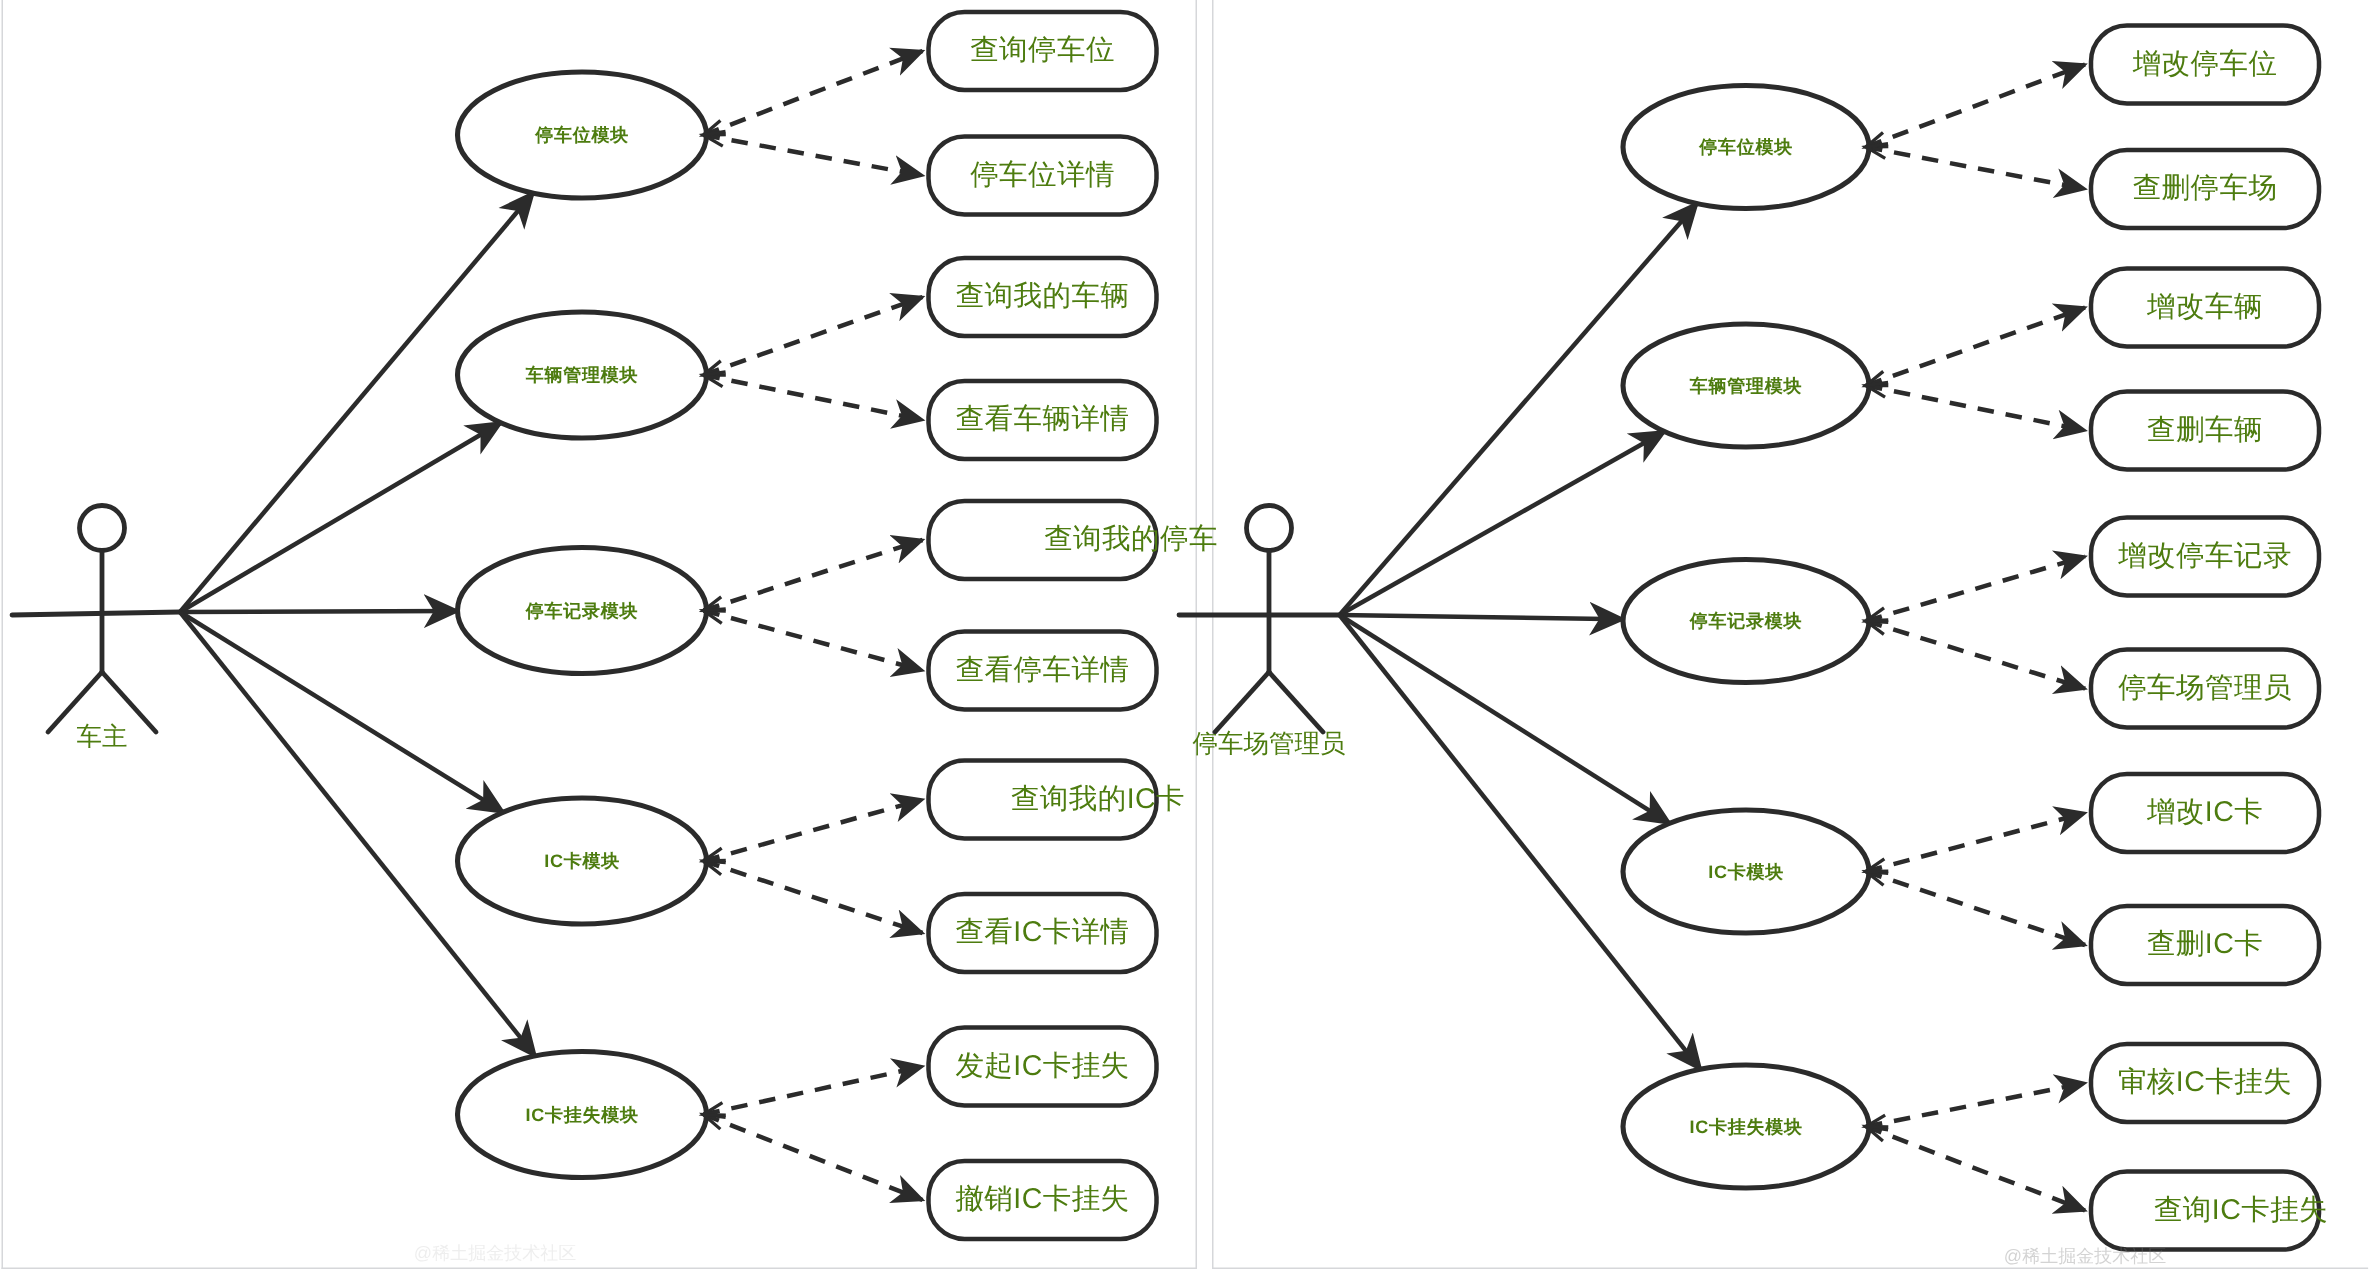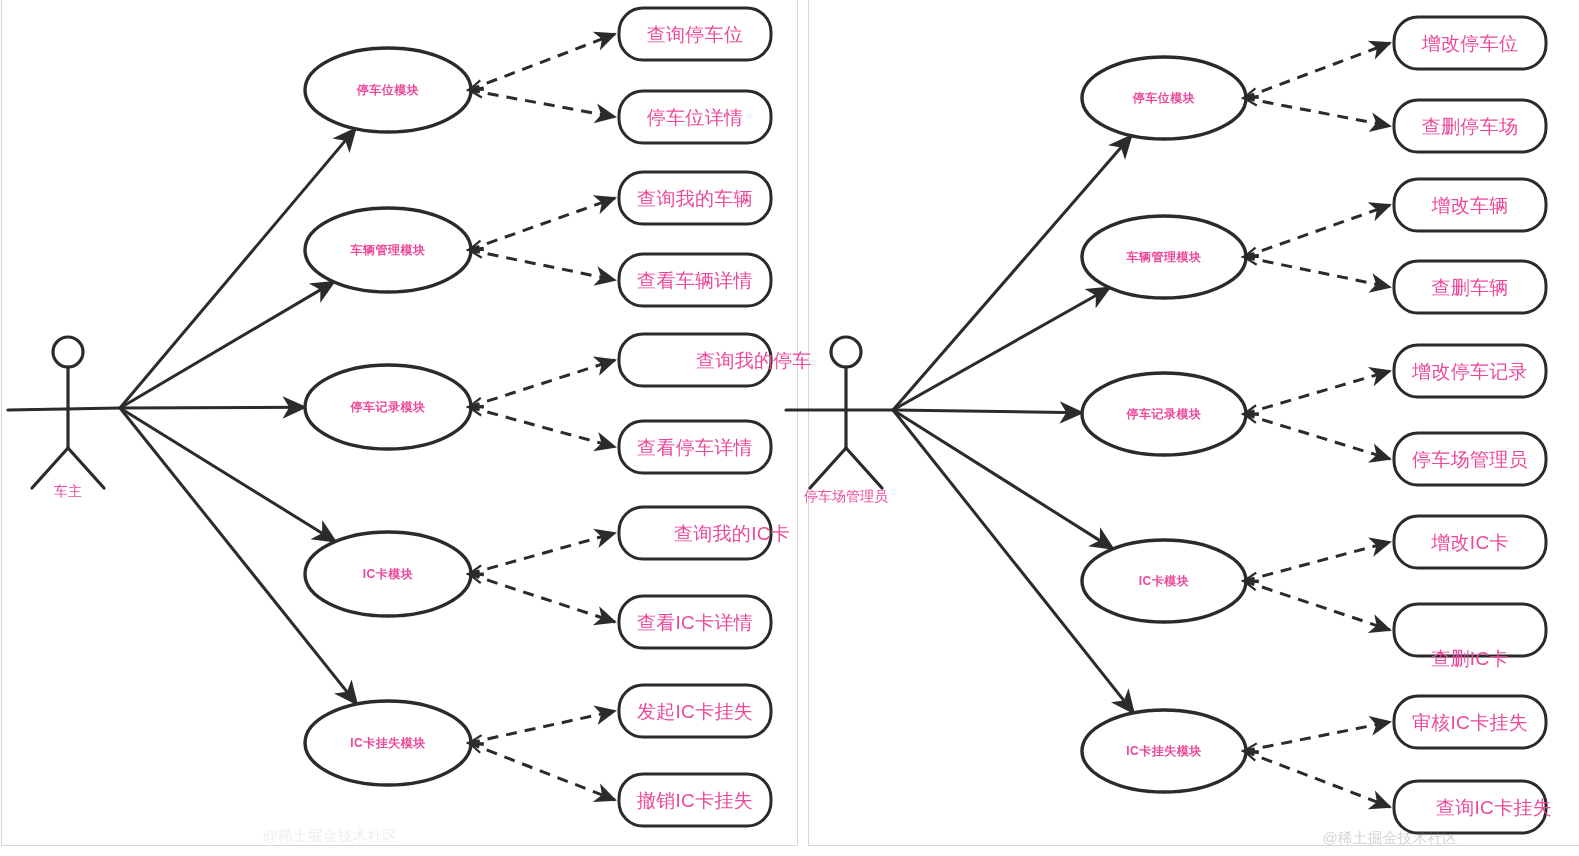--- a/index.html
+++ b/index.html
@@ -30,33 +30,33 @@
   svg.layer {
     position: absolute;
     left: 0; top: 0;
     width: 1579px; height: 856px;
     overflow: visible;
   }
 
   
   .lbl {
     position: absolute;
-    color: #ec4899;
+    color: #4d7c0f;
     white-space: nowrap;
     line-height: 1;
     transform: translate(-50%, -50%);
     user-select: none;
   }
   .lbl-ellipse { font-size: 12px; font-weight: 700; letter-spacing: .5px; }
   .lbl-box     { font-size: 19px; font-weight: 400; letter-spacing: .3px; }
-  .lbl-actor   { font-size: 14px; font-weight: 400; }
+  .lbl-actor   { font-size: 17px; font-weight: 400; }
 
   .watermark {
     position: absolute;
-    font-size: 15px;
+    font-size: 12px;
     color: rgba(120,120,120,0.33);
     white-space: nowrap;
     transform: translate(-50%, -50%);
     user-select: none;
   }
   .watermark.faint { color: rgba(150,150,150,0.16); }
 </style>
 </head>
 <body>
 
@@ -198,21 +198,21 @@
       <div class="lbl lbl-box" style="left: 1470px; top: 43px;">增改停车位</div>
       <div class="lbl lbl-box" style="left: 1470px; top: 126px;">查删停车场</div>
       <div class="lbl lbl-ellipse" style="left: 1164px; top: 257px;">车辆管理模块</div>
       <div class="lbl lbl-box" style="left: 1470px; top: 205px;">增改车辆</div>
       <div class="lbl lbl-box" style="left: 1470px; top: 287px;">查删车辆</div>
       <div class="lbl lbl-ellipse" style="left: 1164px; top: 414px;">停车记录模块</div>
       <div class="lbl lbl-box" style="left: 1470px; top: 371px;">增改停车记录</div>
       <div class="lbl lbl-box" style="left: 1470px; top: 459px;">停车场管理员</div>
       <div class="lbl lbl-ellipse" style="left: 1164px; top: 581px;">IC卡模块</div>
       <div class="lbl lbl-box" style="left: 1470px; top: 542px;">增改IC卡</div>
-      <div class="lbl lbl-box" style="left: 1470px; top: 658px;">查删IC卡</div>
+      <div class="lbl lbl-box" style="left: 1470px; top: 630px;">查删IC卡</div>
       <div class="lbl lbl-ellipse" style="left: 1164px; top: 751px;">IC卡挂失模块</div>
       <div class="lbl lbl-box" style="left: 1470px; top: 722px;">审核IC卡挂失</div>
       <div class="lbl lbl-box" style="left: 1470px; top: 807px; margin-left: 24px;">查询IC卡挂失</div>
     </div>
 
   <div class="watermark faint" style="left:330px; top:836px;">@稀土掘金技术社区</div>
   <div class="watermark" style="left:1390px; top:838px;">@稀土掘金技术社区</div>
 </div>
 
 </body></html>

